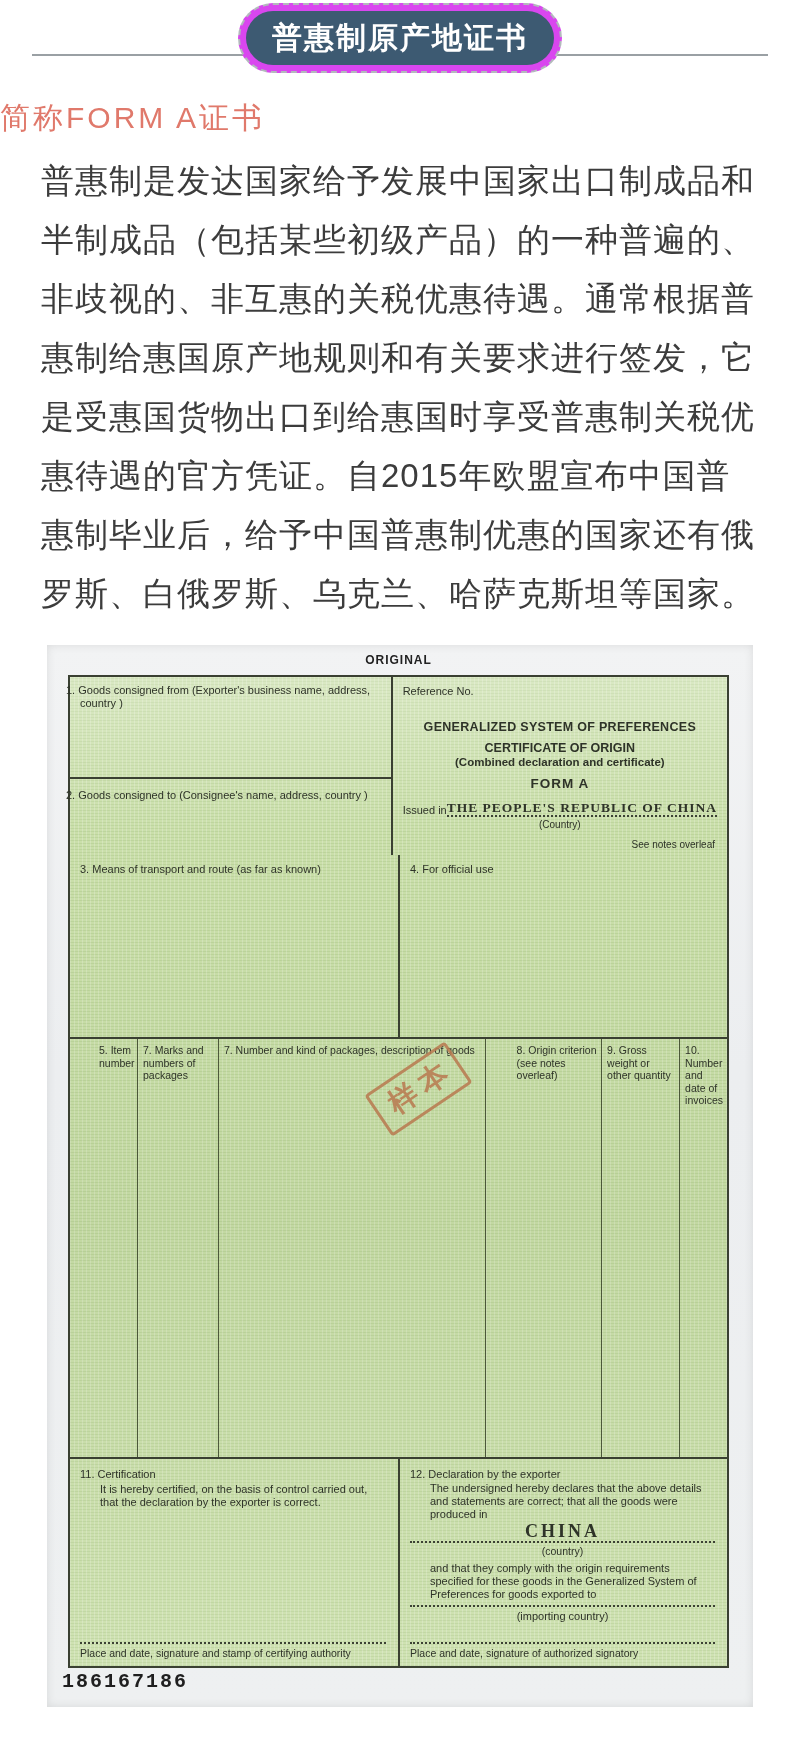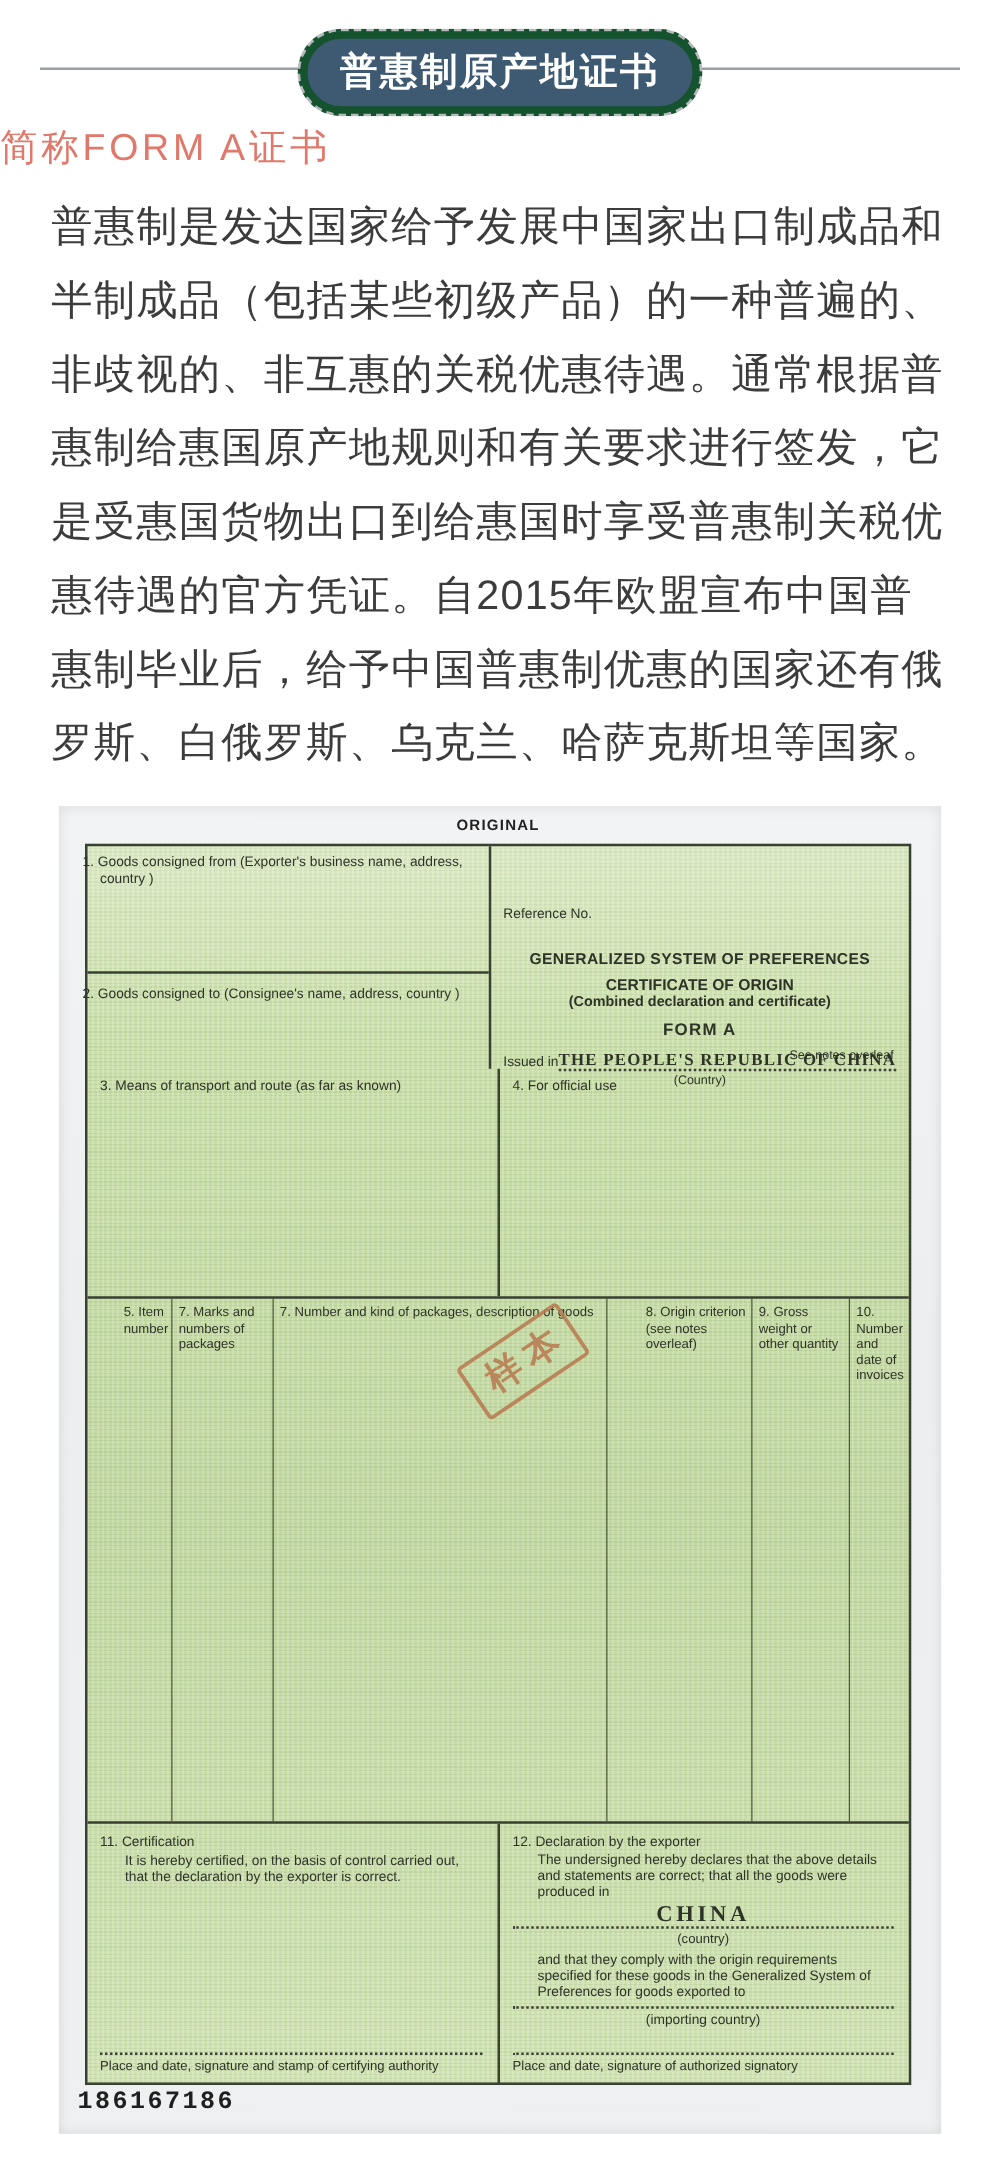--- a/index.html
+++ b/index.html
@@ -2,22 +2,22 @@
 <html style="--navy: #3d5a72; --coral: #e0796b; --stamp-brown: #b97c52; --paper-green: #cadfaa; --serial-black: #1f1f1f;"><head>
 <meta charset="utf-8">
 <style>
   * { box-sizing: border-box; margin: 0; padding: 0; }
   body { margin: 0; background: #ffffff; font-family: "Liberation Sans", sans-serif; }
   .page { position: relative; width: 800px; height: 1737px; background: #fff; overflow: hidden; }
 
   
   .hdr-rule { position: absolute; left: 32px; right: 32px; top: 54px; height: 2px; background: #9aa0a4; }
   .badge-outline {
-    position: absolute; left: 50%; top: 23px; transform: translateX(-50%);
-    border: 2px dashed #b3b9bd; border-radius: 40px; padding: 6px; background: #14532d;
+    position: absolute; left: 50%; top: 3px; transform: translateX(-50%);
+    border: 2px dashed #b3b9bd; border-radius: 40px; padding: 6px; background: #d946ef;
   }
   .badge {
     background: var(--navy); color: #fff; border-radius: 32px;
     font-size: 30px; font-weight: bold; letter-spacing: 2px;
     padding: 12px 26px; line-height: 1; white-space: nowrap;
   }
   .subtitle {
     position: absolute; top: 98px; left: 0; width: 100%;
     text-align: left; color: var(--coral); font-size: 30px; letter-spacing: 3px;
   }
@@ -44,21 +44,21 @@
       repeating-linear-gradient(90deg, rgba(255,255,255,0.20) 0 1px, rgba(255,255,255,0) 1px 4px),
       repeating-linear-gradient(0deg, rgba(110,150,70,0.14) 0 1px, rgba(255,255,255,0) 1px 3px);
   }
   .cert .lbl { font-size: 11px; line-height: 13px; }
   .hang { padding-left: 14px; text-indent: -14px; }
 
   .row1 { height: 178px; display: flex; }
   .row1-left { width: 330px; border-right: 2px solid #3a4032; display: flex; flex-direction: column; }
   .box1 { height: 102px; border-bottom: 2px solid #3a4032; padding: 7px 10px 0 10px; }
   .box2 { padding: 10px 10px 0 10px; }
-  .row1-right { flex: 1; position: relative; padding: 8px 10px 0 10px; margin-top: 40px; }
+  .row1-right { flex: 1; position: relative; padding: 8px 10px 0 10px; }
   .title-block { text-align: center; margin-top: 22px; }
   .t1 { font-size: 12.5px; font-weight: bold; letter-spacing: 0.3px; }
   .t2 { font-size: 12.5px; font-weight: bold; margin-top: 7px; }
   .t3 { font-size: 11.5px; font-weight: bold; margin-top: 1px; }
   .t4 { font-size: 13.5px; font-weight: bold; letter-spacing: 1px; margin-top: 8px; }
   .issued-row { display: flex; align-items: flex-end; margin-top: 9px; font-size: 11px; }
   .issued-prefix { white-space: nowrap; padding-bottom: 1px; }
   .issued-line { flex: 1; text-align: center; border-bottom: 2px dotted #3c4234;
                  font-family: "Liberation Serif", serif; font-weight: bold; font-size: 13.5px;
                  letter-spacing: 1px; line-height: 15px; white-space: nowrap; }

